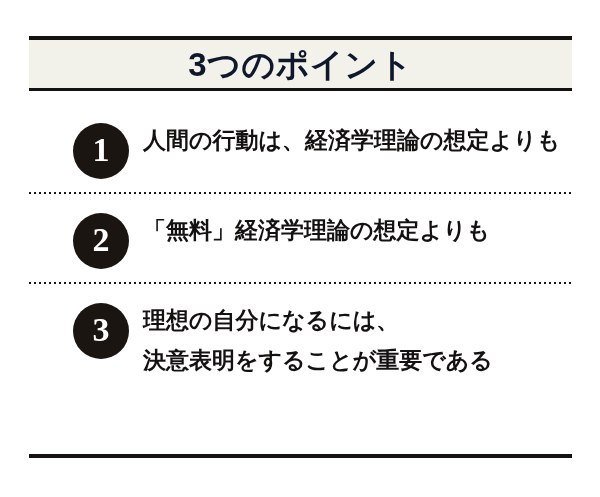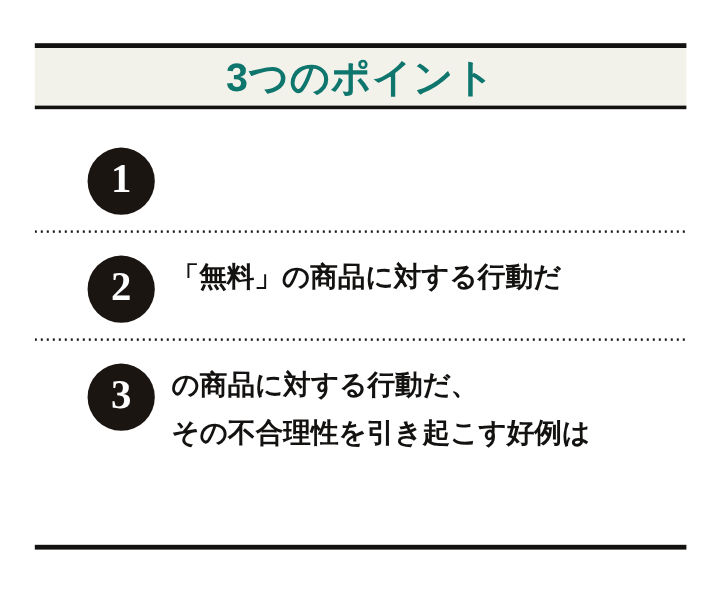--- a/index.html
+++ b/index.html
@@ -40,21 +40,21 @@
   .title-band {
     background: #f2f2eb;
     height: 48px;
     display: flex;
     align-items: center;
     justify-content: center;
   }
   .title-text {
     font-size: 33px;
     font-weight: bold;
-    color: #0f766e;
+    color: #0f172a;
     letter-spacing: 0.5px;
     line-height: 1;
     white-space: nowrap;
     font-family: "Liberation Sans", "DejaVu Sans", sans-serif;
   }
 
   
   .points {
     position: absolute;
     left: 29px;
@@ -136,43 +136,44 @@
     <div class="rule-heavy thin-bottom"></div>
   </div>
 
   <div class="points">
 
     <div class="point-row">
       <div class="badge">
         <span class="badge-num">1</span>
       </div>
       <div class="point-text">
+        <div class="point-line">人間の行動は、経済学理論の想定よりも</div>
       </div>
     </div>
 
     <div class="divider-dotted"></div>
 
     <div class="point-row">
       <div class="badge">
         <span class="badge-num">2</span>
       </div>
       <div class="point-text">
-        <div class="point-line">「無料」の商品に対する行動だ</div>
+        <div class="point-line">「無料」経済学理論の想定よりも</div>
       </div>
     </div>
 
     <div class="divider-dotted"></div>
 
     <div class="point-row">
       <div class="badge">
         <span class="badge-num">3</span>
       </div>
       <div class="point-text">
-        <div class="point-line">の商品に対する行動だ、</div>
-        <div class="point-line">その不合理性を引き起こす好例は</div>
+        <div class="point-line">理想の自分になるには、</div>
+        <div class="point-line">決意表明をすることが重要である</div>
       </div>
     </div>
 
   </div>
 
   <div class="footer-rule"></div>
 
 </div>
 
 </body></html>

